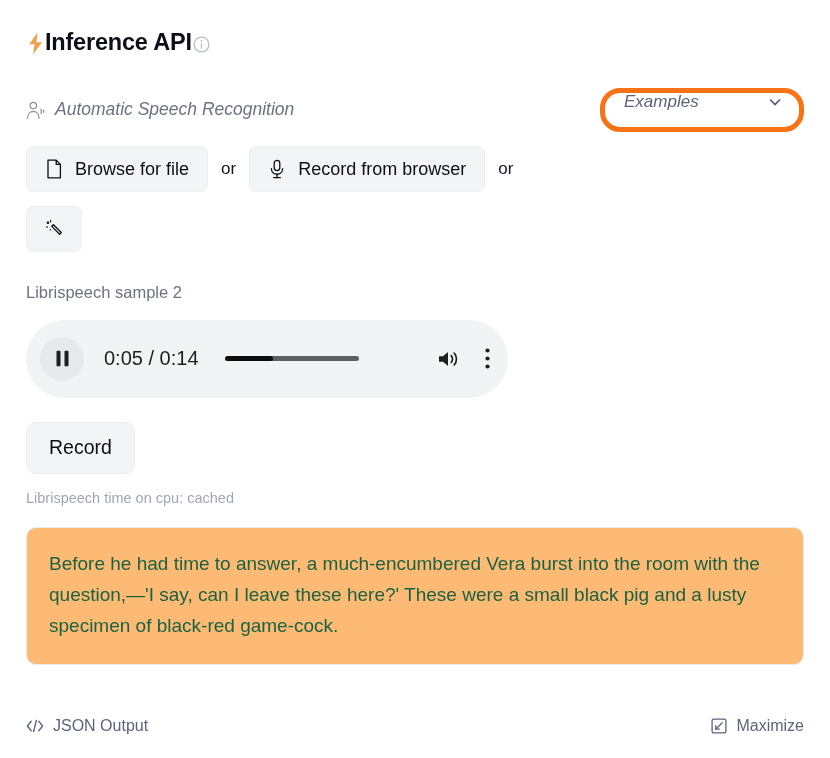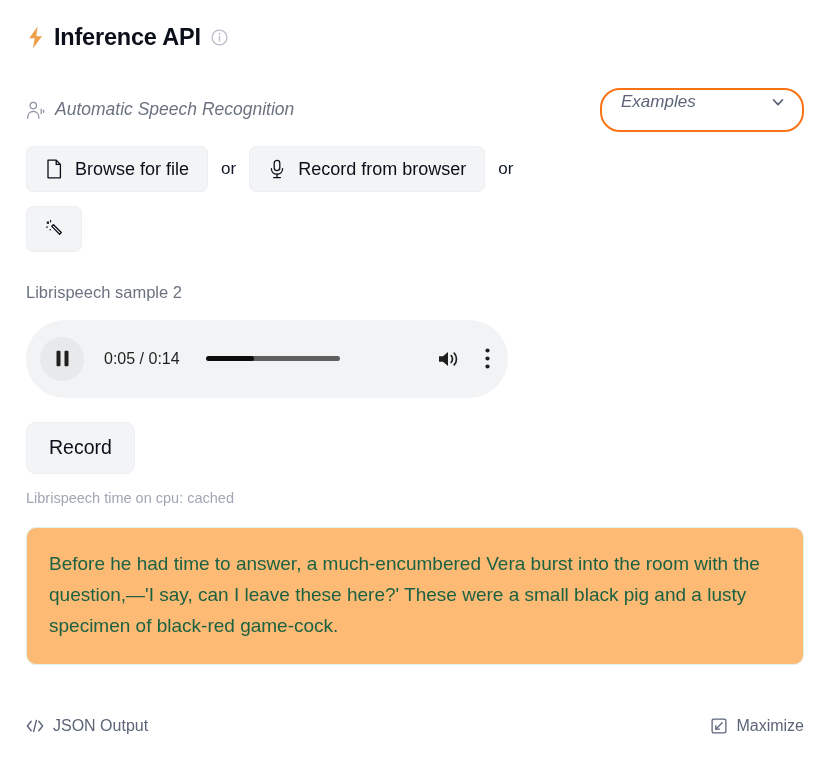--- a/index.html
+++ b/index.html
@@ -19,21 +19,21 @@
     position: relative;
     width: 830px;
     height: 758px;
     box-sizing: border-box;
     padding: 0 26px;
   }
 
   
   .header-row {
     display: flex;
-    gap: 9px;
+    align-items: center;
     padding-top: 26px;
     height: 34px;
   }
   .bolt-icon {
     display: block;
     width: 19px;
     height: 23px;
     flex: 0 0 auto;
   }
   .header-title {
@@ -80,21 +80,21 @@
 
   .examples-btn {
     display: flex;
     align-items: center;
     justify-content: space-between;
     width: 204px;
     height: 44px;
     box-sizing: border-box;
     padding: 0 16px 16px 19px;
     background: #ffffff;
-    border: 2px solid #f97316;
+    border: 5px solid #f97316;
     border-radius: 20px;
     cursor: pointer;
   }
   .examples-label {
     font-size: 17px;
     color: #5b6478;
   }
   .chev-icon { display: block; width: 16px; height: 16px; }
 
   
@@ -157,21 +157,21 @@
     border-radius: 50%;
     background: #e7e9ea;
     display: flex;
     align-items: center;
     justify-content: center;
     flex: 0 0 auto;
     cursor: pointer;
   }
   .pause-glyph { display: block; width: 15px; height: 17px; }
   .audio-time {
-    font-size: 16px;
+    font-size: 20px;
     color: #1f1f1f;
     margin-left: 20px;
     white-space: nowrap;
     font-family: "Liberation Sans", sans-serif;
   }
   .progress-wrap {
     flex: 1 1 auto;
     display: flex;
     align-items: center;
     margin-left: 26px;

